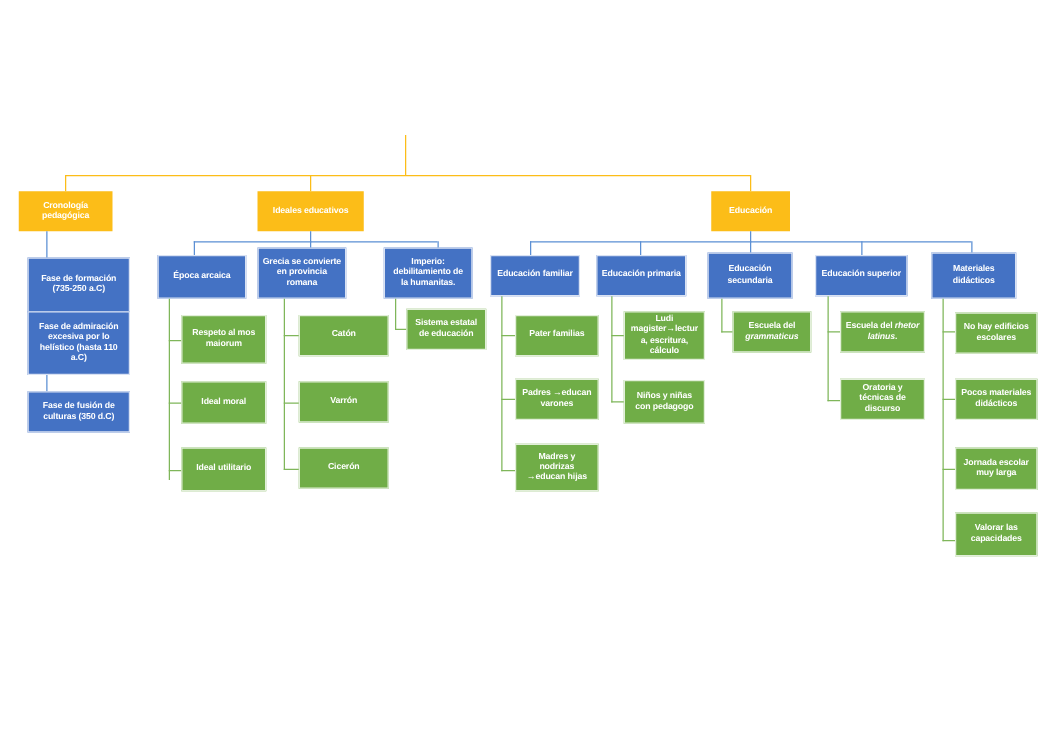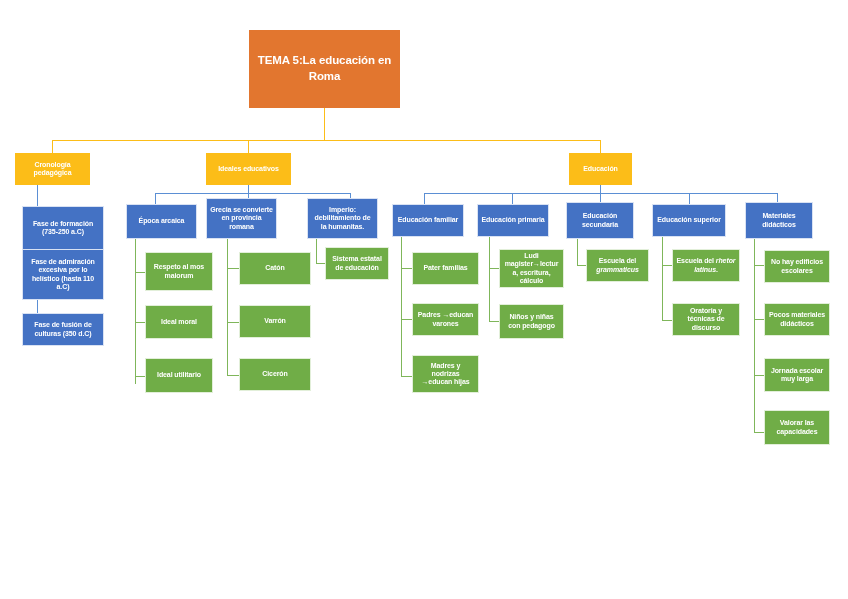--- a/index.html
+++ b/index.html
@@ -65,23 +65,20 @@
 <body>
 
 <div id="canvas">
 
   <div class="conn c-orange v" style="left:324px;top:108px;height:32px;"></div>
   <div class="conn c-orange h" style="left:52px;top:140px;width:548px;"></div>
   <div class="conn c-orange v" style="left:52px;top:140px;height:13px;"></div>
   <div class="conn c-orange v" style="left:248px;top:140px;height:13px;"></div>
   <div class="conn c-orange v" style="left:600px;top:140px;height:13px;"></div>
 
-  <div class="node n-root" style="left:249px;top:30px;width:151px;height:78px;">
-    <span>TEMA 5:La educación en Roma</span>
-  </div>
 
   <div class="node n-yellow" style="left:15px;top:153px;width:75px;height:32px;">
     <span>Cronología pedagógica</span>
   </div>
 
   <div class="node n-yellow" style="left:206px;top:153px;width:85px;height:32px;">
     <span>Ideales educativos</span>
   </div>
 
   <div class="node n-yellow" style="left:569px;top:153px;width:63px;height:32px;">

